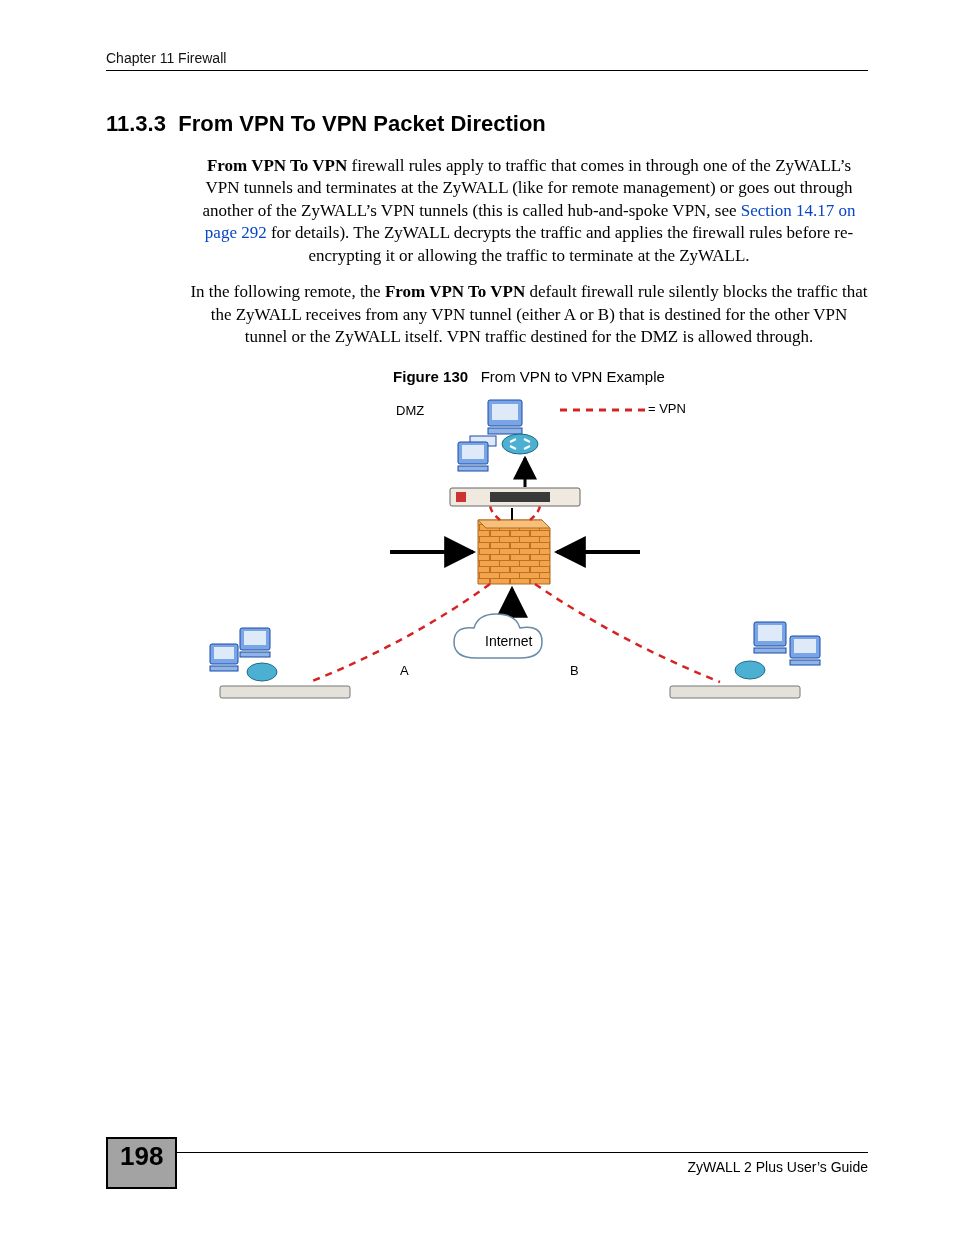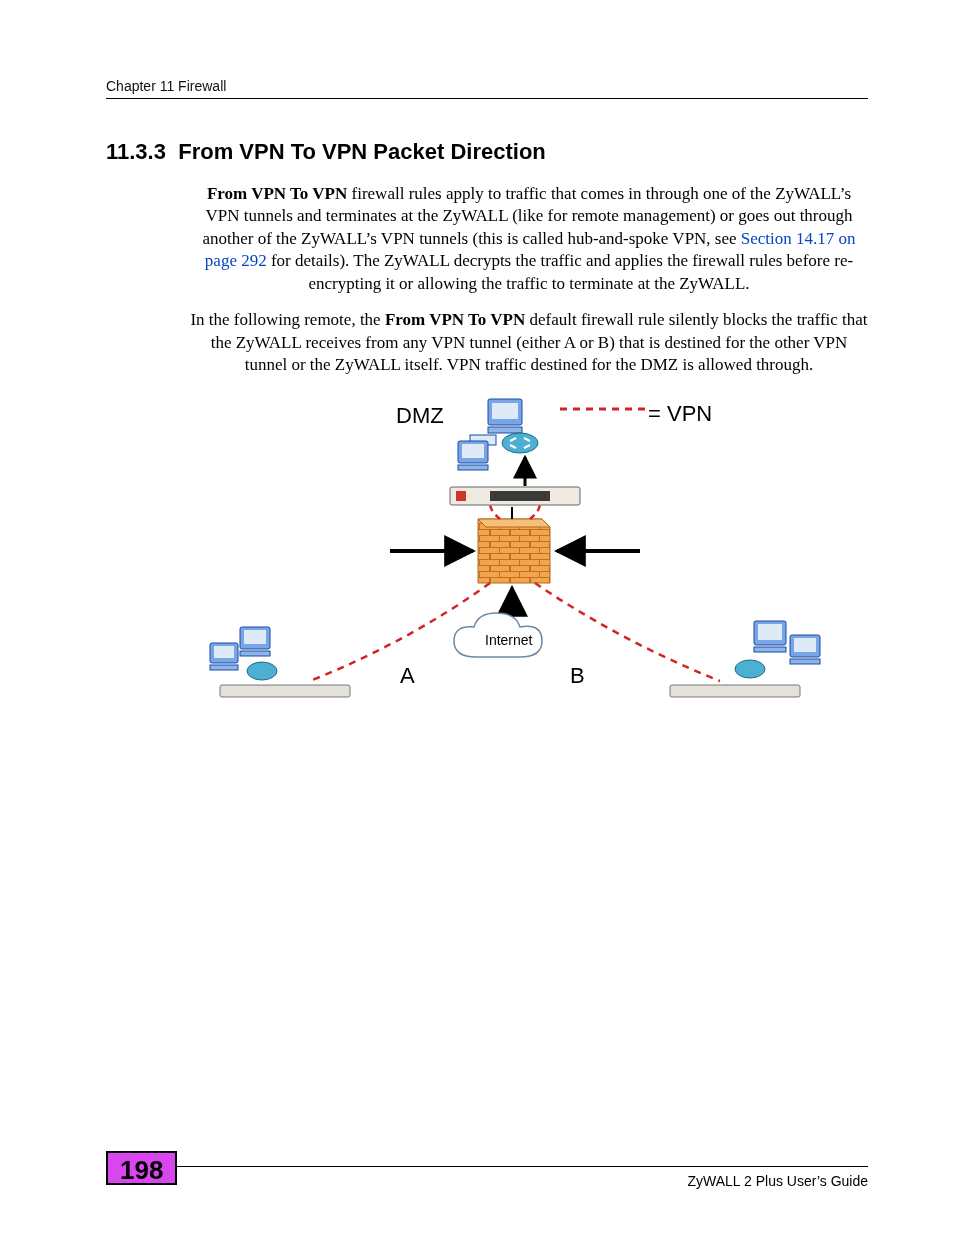--- a/index.html
+++ b/index.html
@@ -19,21 +19,20 @@
     position: relative;
     height: 100%;
   }
   .header-line {
     font-family: Arial, Helvetica, sans-serif;
     font-size: 14px;
     color: #111;
     border-bottom: 1px solid #000;
     padding-bottom: 4px;
     margin-bottom: 40px;
-    margin-top: 28px;
   }
   h2.section-heading {
     font-family: Liberation Sans, sans-serif;
     font-weight: bold;
     font-size: 22px;
     margin: 0 0 18px 0;
   }
   .body-block {
     margin-left: 84px;
     font-size: 17px;
@@ -57,43 +56,43 @@
     position: relative;
     margin-left: 0;
   }
   .figure-box svg {
     position: absolute;
     top: 0; left: 0;
   }
   .fig-label {
     position: absolute;
     font-family: Arial, Helvetica, sans-serif;
-    font-size: 22px;
+    font-size: 13px;
     color: #000;
   }
   .footer {
     position: absolute;
     bottom: 46px;
     left: 106px;
     right: 86px;
     border-top: 1px solid #000;
     padding-top: 6px;
     display: flex;
     justify-content: space-between;
     align-items: flex-start;
   }
   .page-number-box {
     border: 2px solid #000;
-    padding: 4px 12px 0 12px;
+    padding: 4px 12px 18px 12px;
     font-family: Arial, Helvetica, sans-serif;
     font-size: 26px;
     font-weight: bold;
     line-height: 1;
     margin-top: -22px;
-    background: #d946ef;
+    background: #a3a3a3;
   }
   .footer-right {
     font-family: Liberation Sans, sans-serif;
     font-size: 14px;
   }
 </style>
 </head>
 <body>
 
 <div class="page">
@@ -105,20 +104,23 @@
 
   <div class="body-block">
     <p>
       <b>From VPN To VPN</b><span> firewall rules apply to traffic that comes in through one of the ZyWALL’s VPN tunnels and terminates at the ZyWALL (like for remote management) or goes out through another of the ZyWALL’s VPN tunnels (this is called hub-and-spoke VPN, see </span><a href="#" class="cross-ref">Section 14.17 on page 292</a><span> for details). The ZyWALL decrypts the traffic and applies the firewall rules before re-encrypting it or allowing the traffic to terminate at the ZyWALL.</span>
     </p>
 
     <p>
       <span>In the following remote, the </span><b>From VPN To VPN</b><span> default firewall rule silently blocks the traffic that the ZyWALL receives from any VPN tunnel (either A or B) that is destined for the other VPN tunnel or the ZyWALL itself. VPN traffic destined for the DMZ is allowed through.</span>
     </p>
 
+    <div class="figcap">
+      <b>Figure 130</b>&nbsp;&nbsp;&nbsp;<span>From VPN to VPN Example</span>
+    </div>
 
     <div class="figure-box">
       <svg width="640" height="320" viewBox="0 0 640 320">
         <defs>
           <marker id="arrow" viewBox="0 0 10 10" refX="9" refY="5" markerWidth="8" markerHeight="8" orient="auto-start-reverse">
             <path d="M0,0 L10,5 L0,10 z" fill="#000"></path>
           </marker>
           <pattern id="brick" width="20" height="12" patternUnits="userSpaceOnUse">
             <rect width="20" height="12" fill="#f2a54d"></rect>
             <rect x="0" y="0" width="20" height="1" fill="#c07020"></rect>

